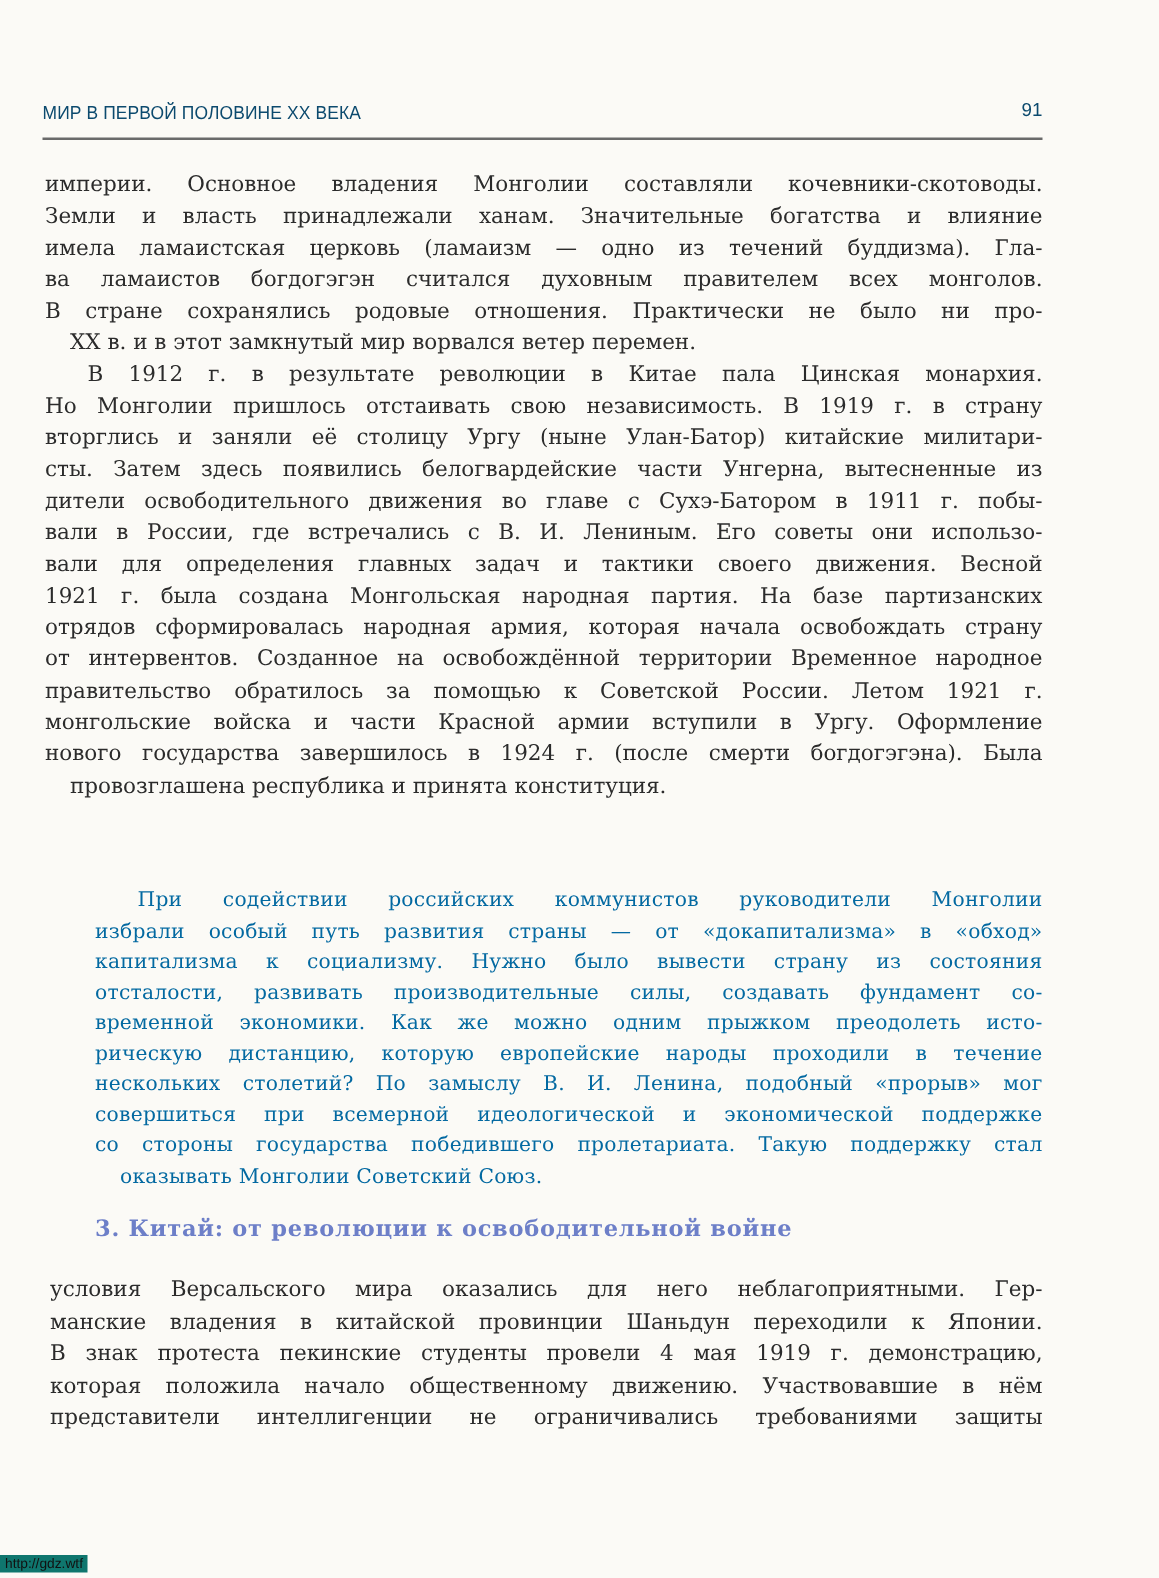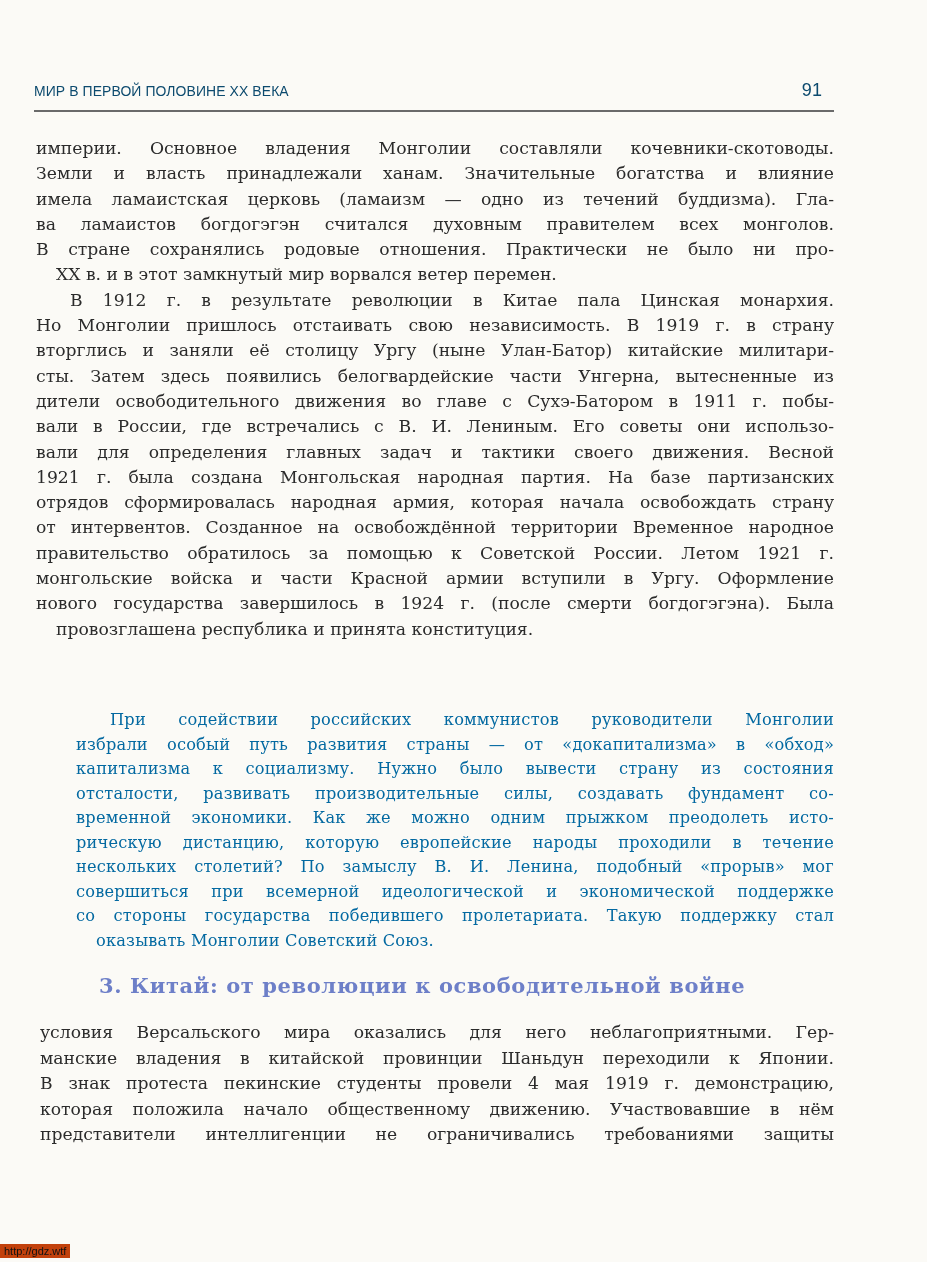--- a/index.html
+++ b/index.html
@@ -7,51 +7,51 @@
     width: 927px; height: 1262px; position: relative; overflow: hidden;
     background: #fbfaf6;
     color: #2a2a2a;
   }
   .header {
     position: absolute; left: 34px; top: 80px; width: 800px; height: 24px;
     font-family: "Liberation Sans", sans-serif; font-size: 15px; color: #0c4a6e;
     letter-spacing: 0.1px;
   }
   .header .title { position: absolute; left: 0; top: 2px; transform: scaleX(0.93); transform-origin: left; }
-  .header .page-num { position: absolute; right: 12px; top: 0; font-size: 18px; }
+  .header .page-num { position: absolute; right: 0; top: 0; font-size: 15px; }
   .header-rule {
     position: absolute; left: 34px; top: 110px; width: 800px; height: 2px;
     background: #6a6a6a;
   }
   .body-text {
     position: absolute; left: 36px; top: 136px; width: 798px;
     font-family: "DejaVu Serif", serif; font-size: 17.2px; line-height: 25.3px;
     color: #2b2b2b;
   }
   .line { white-space: nowrap; text-align: justify; text-align-last: justify; transform-origin: left; }
   .line.last { text-align-last: left; margin-left: 20px; }
   .indent { text-indent: 34px; }
   .inset {
     position: absolute; left: 76px; top: 708px; width: 758px;
     font-family: "DejaVu Serif", serif; font-size: 16.2px; line-height: 24.5px;
     color: #0369a1; letter-spacing: 0.2px;
   }
   .section-heading {
     position: absolute; left: 76px; top: 973px;
-    font-family: "DejaVu Serif", serif; font-weight: bold; font-size: 21px;
-    color: #6d7fc8; letter-spacing: 0.6px; margin-left: 23px;
+    font-family: "DejaVu Serif", serif; font-weight: bold; font-size: 18px;
+    color: #6d7fc8; letter-spacing: 0.6px;
   }
   .body-text-2 {
     position: absolute; left: 40px; top: 1020px; width: 794px;
     font-family: "DejaVu Serif", serif; font-size: 17.2px; line-height: 25.6px;
     color: #2b2b2b;
   }
   .watermark {
     position: absolute; left: 0; top: 1244px; padding: 1px 4px;
-    background: #c2410c; color: #111;
+    background: #0f766e; color: #111;
     font-family: "Liberation Sans", sans-serif; font-size: 11px;
   }
 </style>
 </head>
 <body>
 
 <div class="header">
   <span class="title">МИР В ПЕРВОЙ ПОЛОВИНЕ XX ВЕКА</span>
   <span class="page-num">91</span>
 </div>

